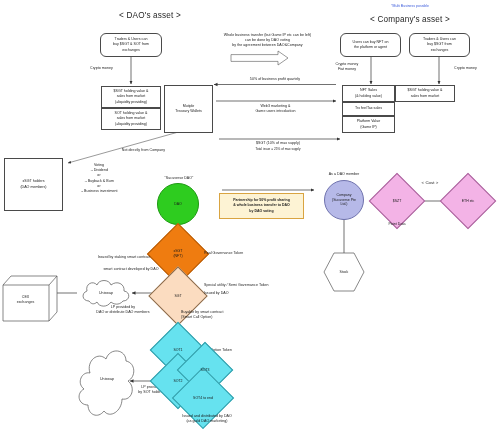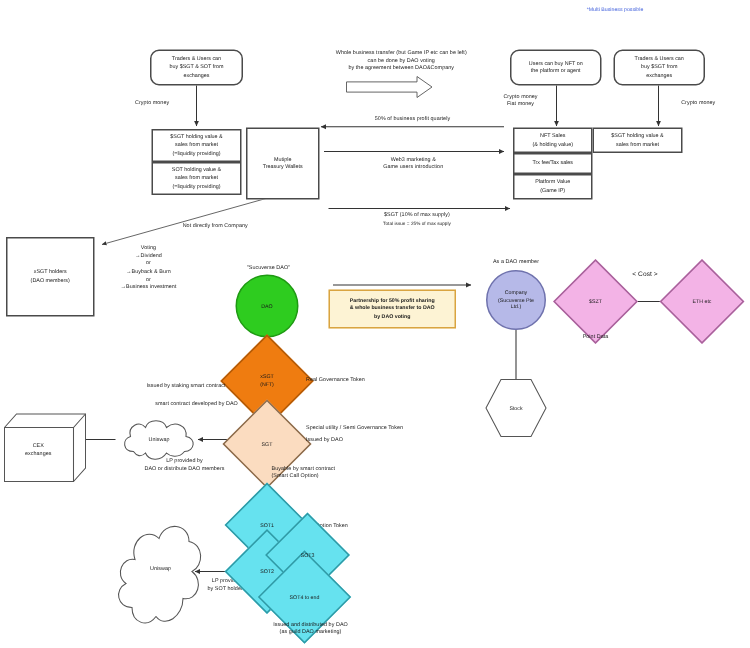--- a/index.html
+++ b/index.html
@@ -172,20 +172,22 @@
 
     <line x1="178" y1="305" x2="178" y2="330" stroke="#333" stroke-width="0.7"></line>
 
     <line x1="160" y1="381" x2="130" y2="381" stroke="#333" stroke-width="0.7" marker-end="url(#ah)"></line>
 
     <line x1="344" y1="253" x2="344" y2="216" stroke="#333" stroke-width="0.7" marker-end="url(#ah)"></line>
 
     <line x1="420" y1="201" x2="447" y2="201" stroke="#333" stroke-width="0.7" marker-end="url(#ah)"></line>
   </svg>
 
+  <div class="hdr" style="left:90px; top:11px; width:120px;">&lt; DAO's asset &gt;</div>
+  <div class="hdr" style="left:340px; top:15px; width:140px;">&lt; Company's asset &gt;</div>
   <div class="note-blue" style="left:345px; top:4px; width:130px;">*Multi Business possible</div>
 
   <div class="rbox" style="left:100px; top:33px; width:62px; height:24px;">Traders &amp; Users can
 buy $SGT &amp; SOT from
 exchanges</div>
   <div class="lbl left" style="left:90px; top:66px; width:45px;">Crypto money</div>
 
   <div class="sbox" style="left:101px; top:86px; width:60px; height:22px;">$SGT holding value &amp;
 sales from market
 (=liquidity providing)</div>

